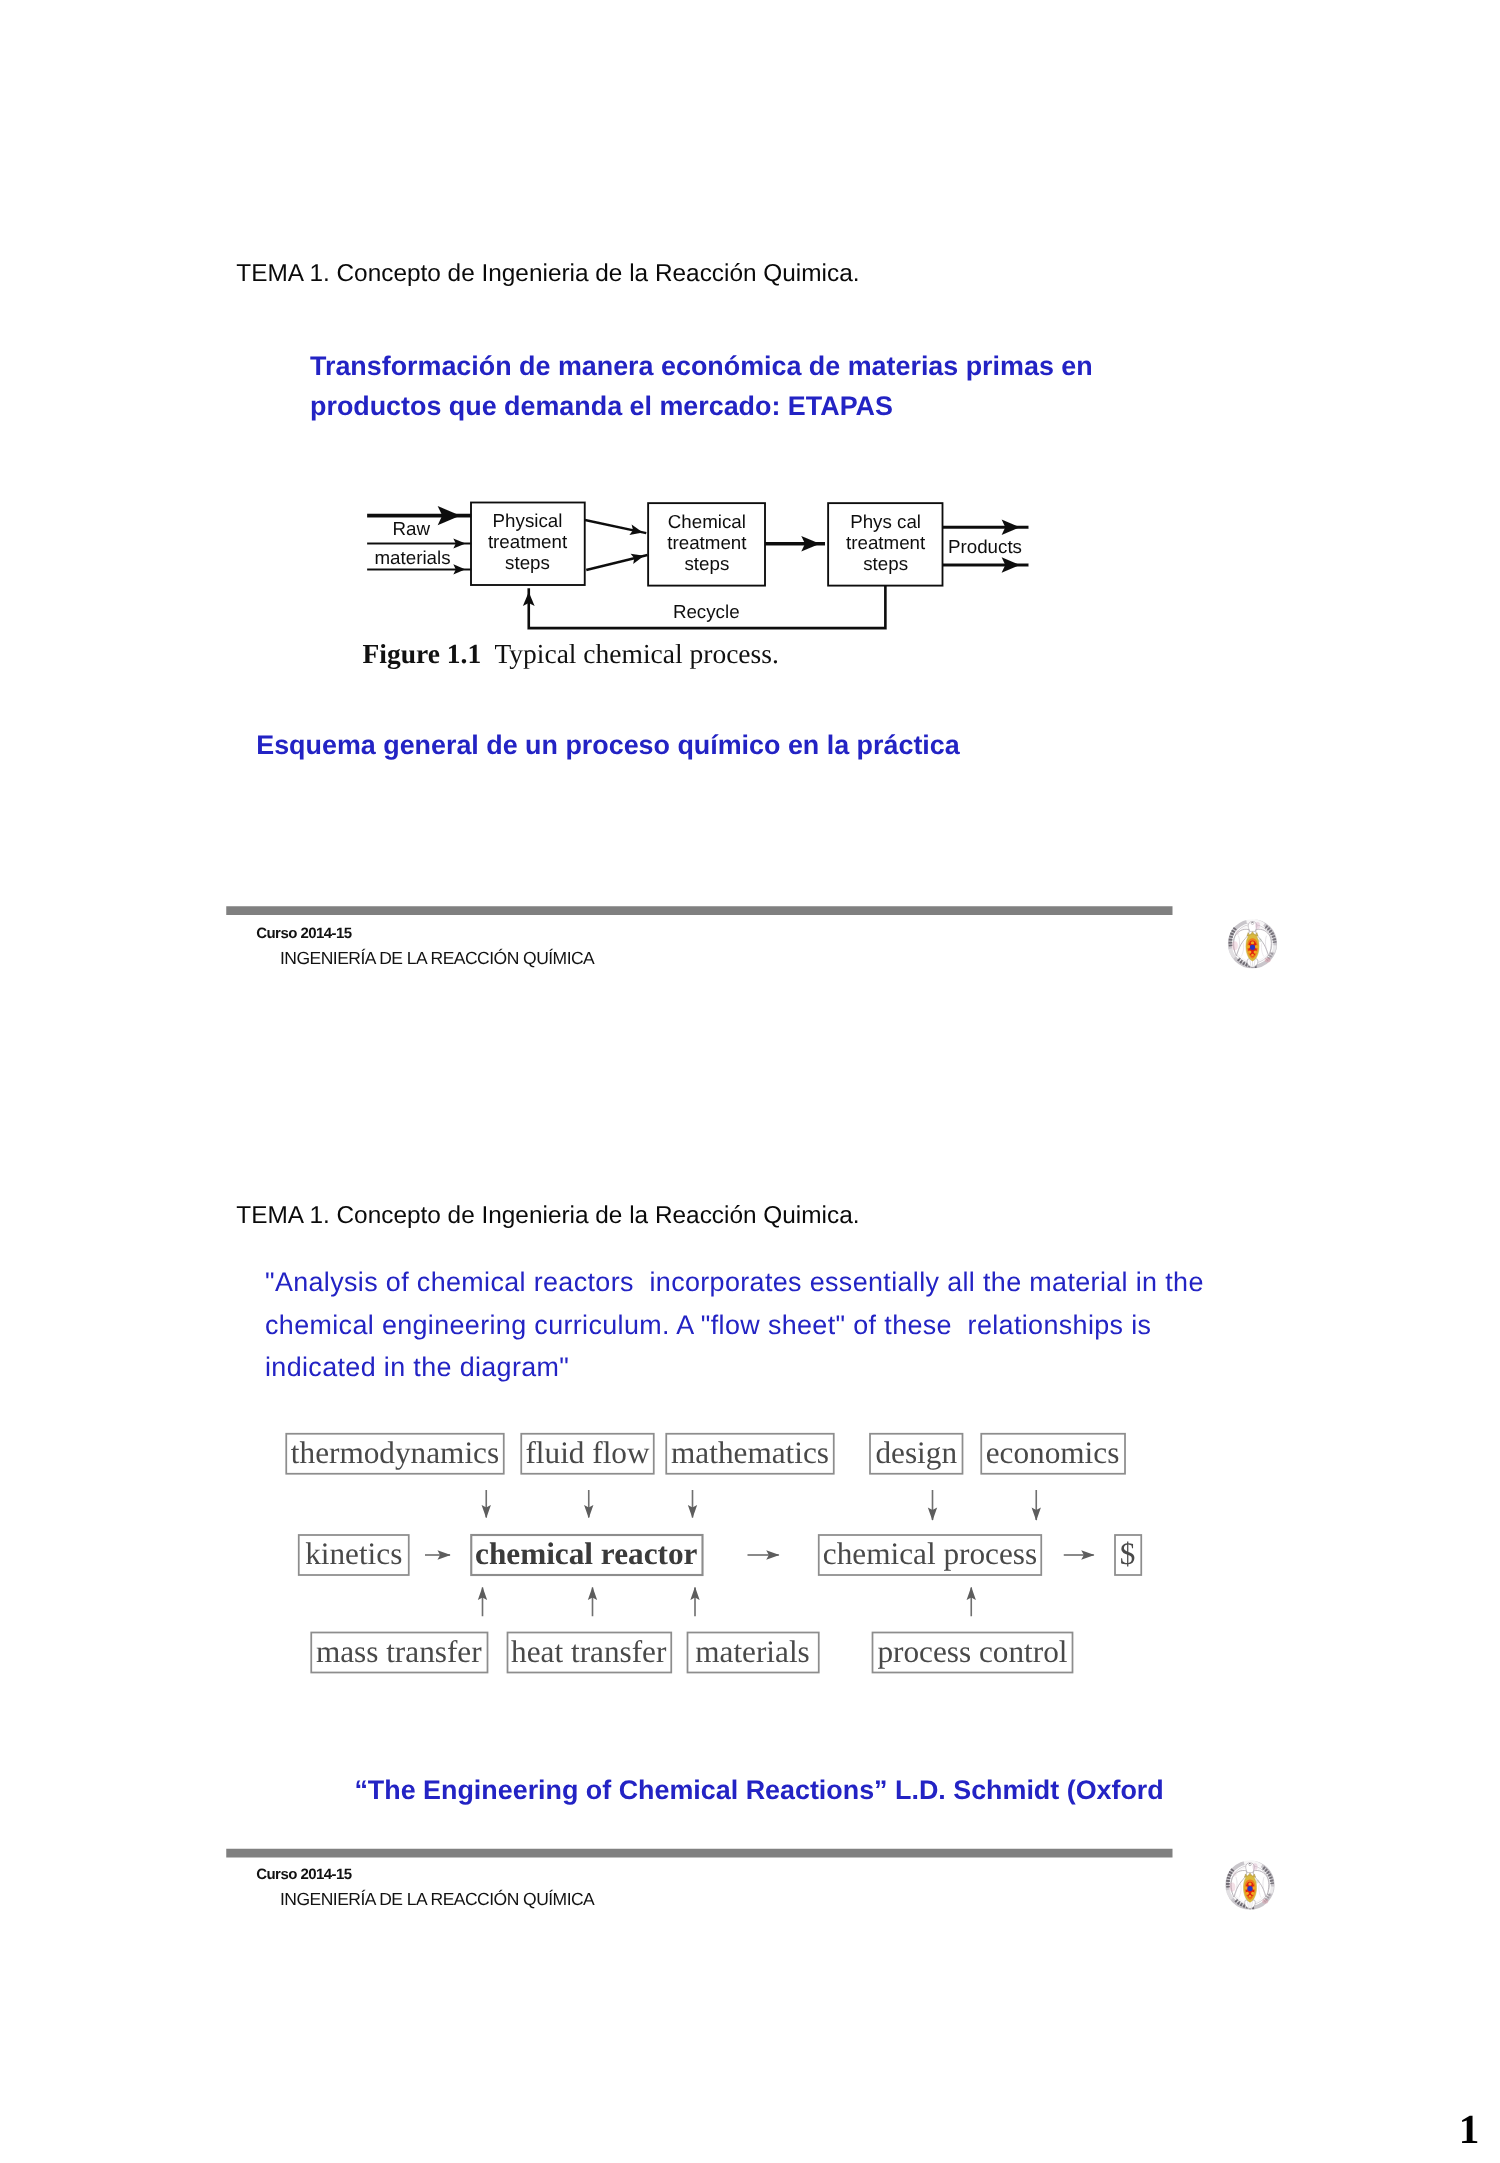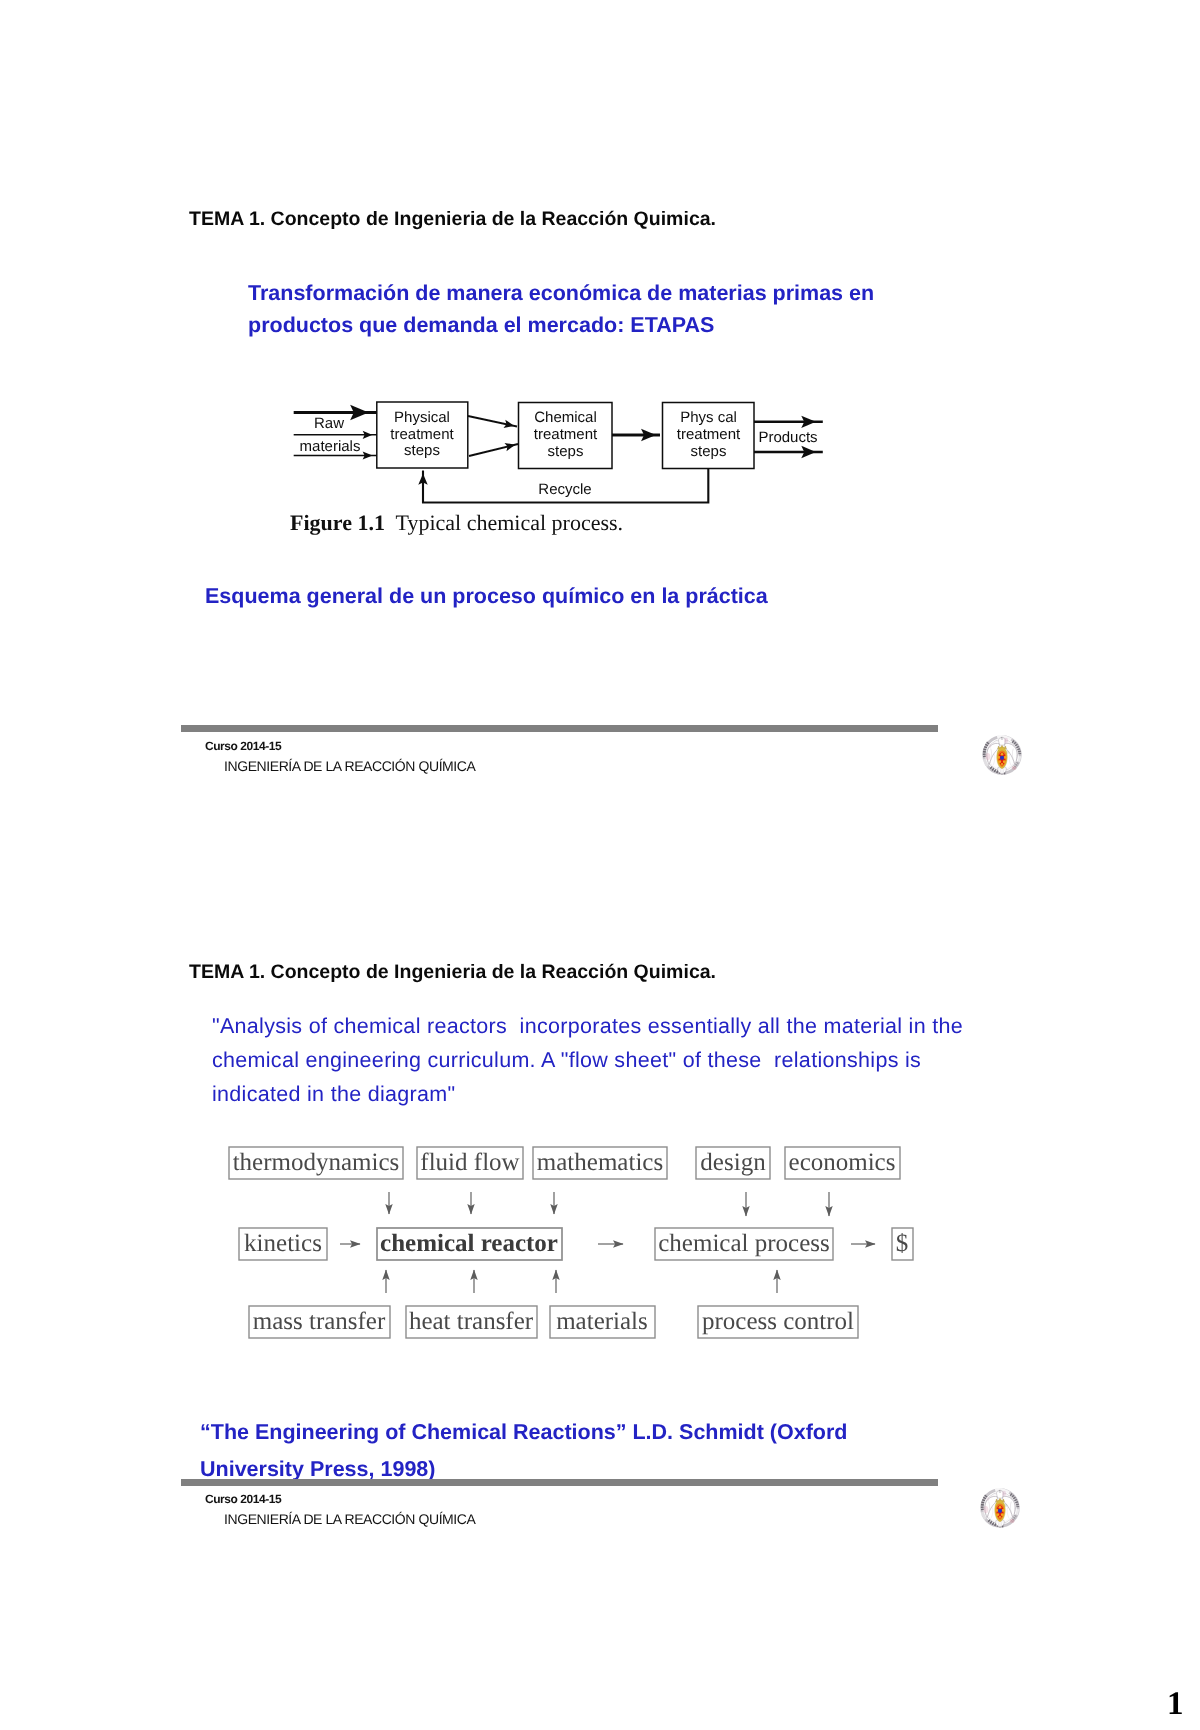--- a/index.html
+++ b/index.html
@@ -2,21 +2,21 @@
 <html><head>
 <meta charset="utf-8">
 <title>TEMA 1. Concepto de Ingenieria de la Reaccion Quimica</title>
 <style>
   html,body{margin:0;padding:0;background:#ffffff;}
   body{width:1200px;height:1730px;position:relative;overflow:hidden;
        font-family:"Liberation Sans",sans-serif;color:#000;
        -webkit-font-smoothing:antialiased;
        text-rendering:geometricPrecision;}
   .abs{position:absolute;}
-  .slide-title{font-weight:bold;font-size:19.5px;color:#0a0a0a;white-space:nowrap;}
+  .slide-title{font-weight:normal;font-size:19.5px;color:#0a0a0a;white-space:nowrap;}
   .blue-head{color:#2323c4;font-weight:bold;font-size:21.5px;line-height:31.5px;}
   .blue-caption{line-height:33px;}
   .blue-quote{font-weight:normal;line-height:34.2px;letter-spacing:0.3px;}
   .blue-quote>div{white-space:pre;}
   .blue-source{line-height:36.7px;}
   .rule{height:7px;background:#808080;}
   .foot1{font-size:12px;font-weight:bold;color:#121212;white-space:nowrap;letter-spacing:-0.45px;}
   .foot2{font-size:14px;color:#121212;white-space:nowrap;letter-spacing:-0.42px;margin-left:20px;}
   .pagenum{font-family:"Liberation Serif",serif;font-weight:bold;font-size:33px;}
   .figcap{font-family:"Liberation Serif",serif;font-size:22px;color:#111;white-space:nowrap;}
@@ -219,23 +219,22 @@
   </g>
   <g fill="none" stroke="#6f6f6f" stroke-width="1.3">
     <path d="M115,104 H135" marker-end="url(#fsa)"></path>
     <path d="M373,104 H398" marker-end="url(#fsa)"></path>
     <path d="M626,104 H650" marker-end="url(#fsa)"></path>
   </g>
   </g>
  </svg>
 </div>
 
-<div class="abs blue-head blue-source" style="left:200px;top:1414px;width:760px;text-align:left;">
+<div class="abs blue-head blue-source" style="left:171px;top:1414px;width:760px;text-align:right;">
   <div>“The Engineering of Chemical Reactions” L.D. Schmidt (Oxford</div>
-  <div>University Press, 1998)</div>
 </div>
 
 <div class="abs rule" style="left:181px;top:1479px;width:757px;"></div>
 <div class="abs foot1" style="left:205px;top:1492px;">Curso 2014-15</div>
 <div class="abs foot2" style="left:204px;top:1511px;">INGENIERÍA DE LA REACCIÓN QUÍMICA</div>
 <div class="abs seal" style="left:979px;top:1487px;">
  <svg viewBox="0 0 104 104" width="42" height="42">
   <defs>
     <filter id="sealSoft" x="-20%" y="-20%" width="140%" height="140%">
       <feGaussianBlur stdDeviation="0.75"></feGaussianBlur>

